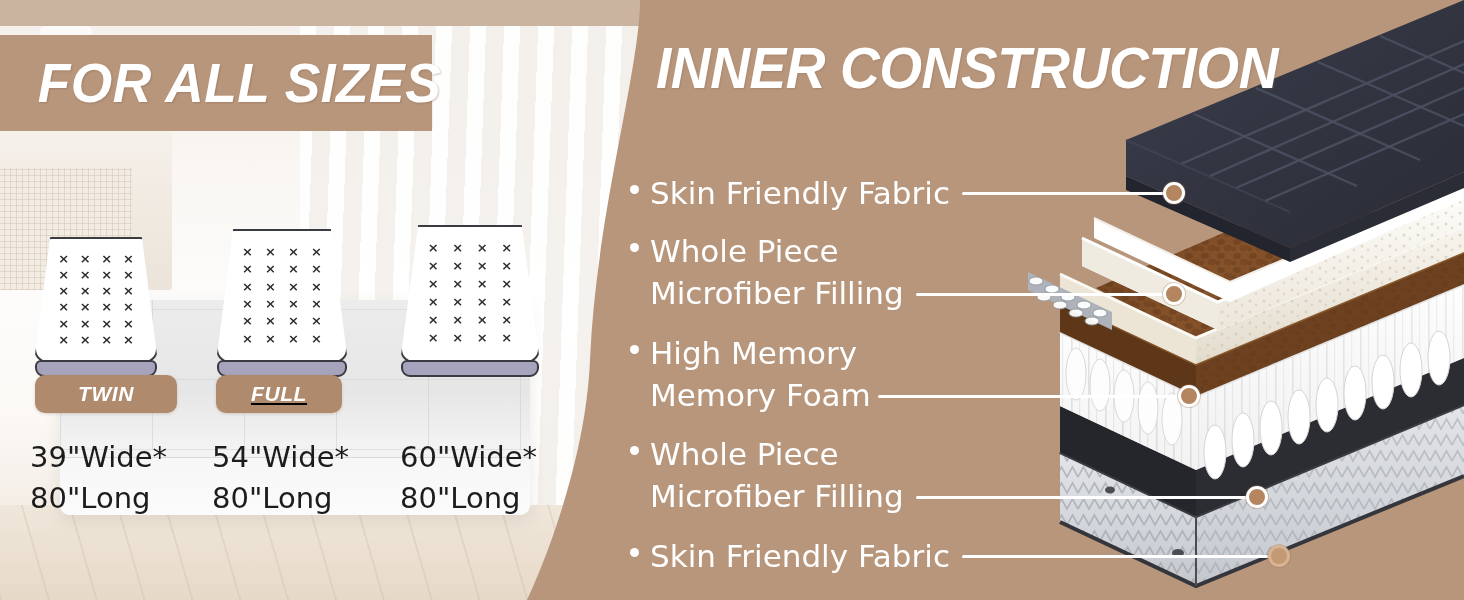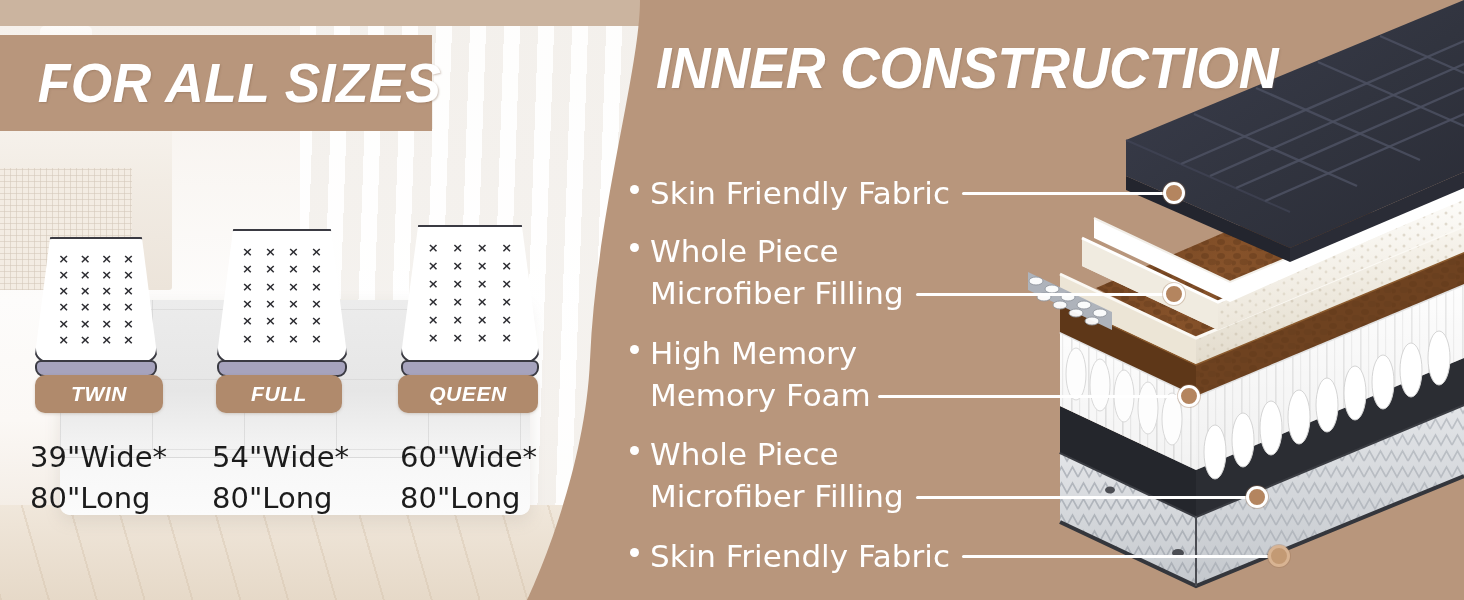--- a/index.html
+++ b/index.html
@@ -312,28 +312,25 @@
               <span class="x-mark">×</span>
               <span class="x-mark">×</span>
             </div>
           </div>
         <div class="mat-base"></div>
       </div>
     </div>
   </div>
 
   <div class="pill-row">
-    <div class="size-pill" style="left:35px; width:128px;">
+    <div class="size-pill" style="left:35px; width:142px;">
       <span>TWIN</span>
     </div>
-    <div class="size-pill" style="left:216px; width:126px;">
+    <div class="size-pill" style="left:216px; width:126px;text-decoration:underline;">
       <span>FULL</span>
-    </div>
-    <div class="size-pill" style="left:398px; width:140px;">
-      <span>QUEEN</span>
     </div>
   </div>
 
   <div class="dims">
     <div class="dim-col" style="left:30px;">
       <div class="dim-line">39"Wide*</div>
       <div class="dim-line">80"Long</div>
     </div>
     <div class="dim-col" style="left:212px;">
       <div class="dim-line">54"Wide*</div>

